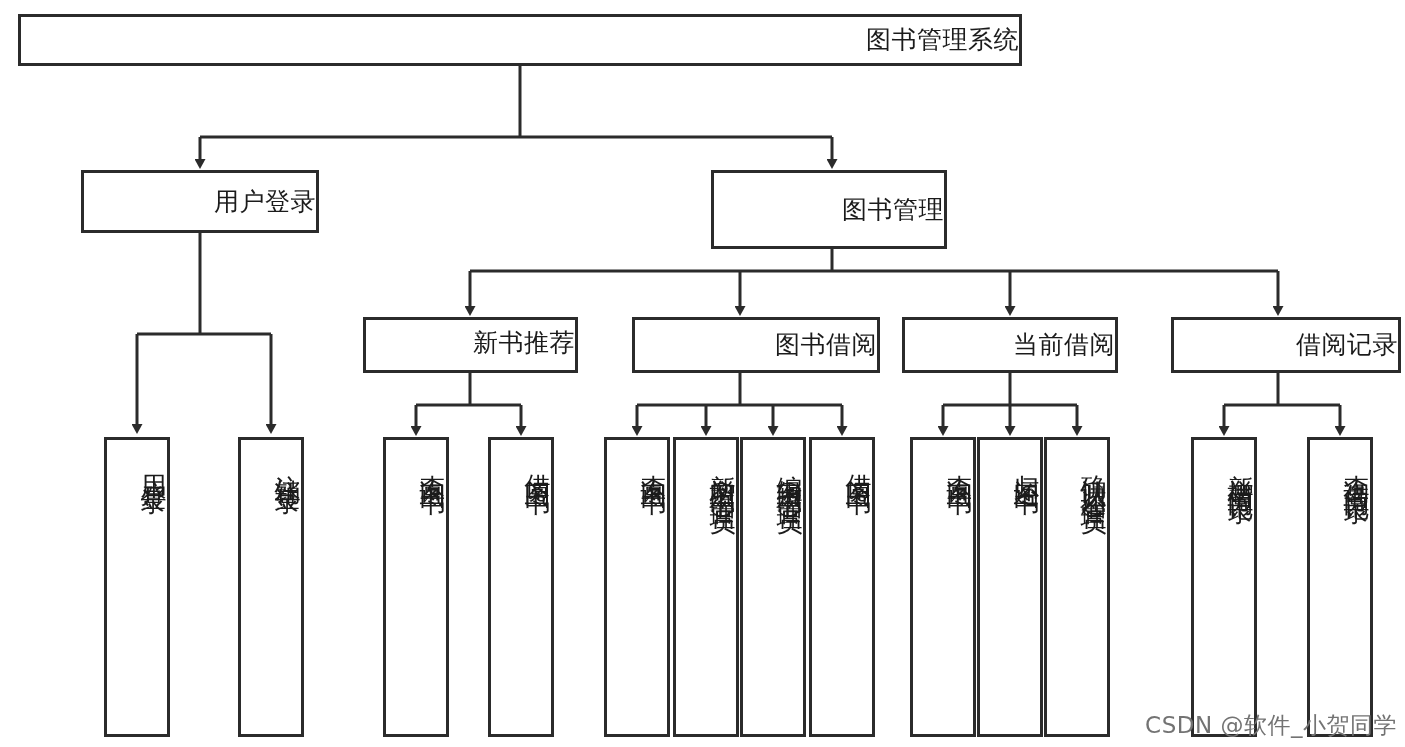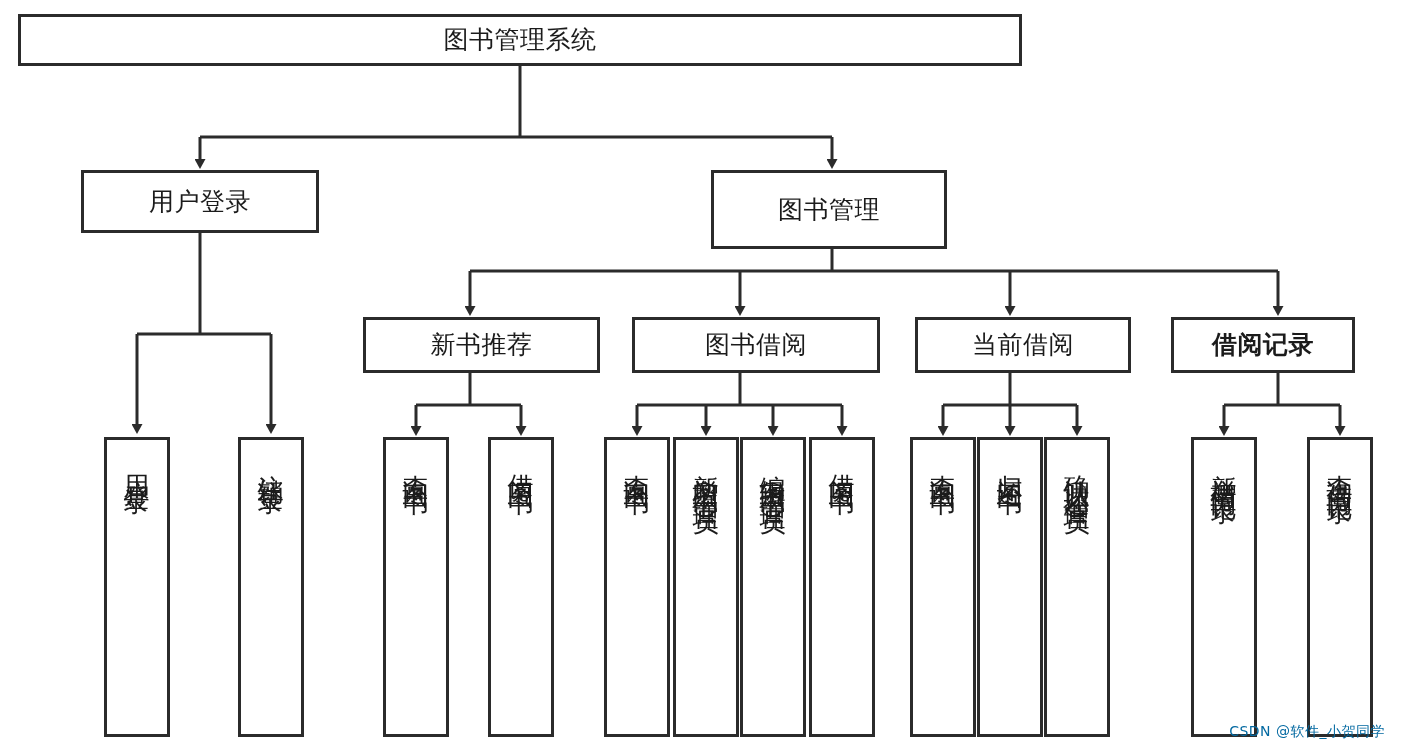--- a/index.html
+++ b/index.html
@@ -26,21 +26,21 @@
     height: 747px;
     pointer-events: none;
   }
   .node {
     position: absolute;
     box-sizing: border-box;
     border: 3px solid #2b2b2b;
     background: #ffffff;
     display: flex;
     align-items: center;
-    justify-content: center;
+    justify-content: flex-end;
     text-align: center;
     color: #1b1b1b;
   }
   .node .label {
     display: block;
     line-height: 1.18;
     letter-spacing: 0.5px;
   }
   
   .node.horiz .label {
@@ -57,24 +57,24 @@
   }
   .node.vert .label {
     writing-mode: vertical-rl;
     text-orientation: upright;
     font-size: 26px;
     line-height: 1;
     letter-spacing: 5px;
   }
   .watermark {
     position: absolute;
-    right: 20px;
+    right: 8px;
     bottom: 6px;
-    font-size: 14px;
-    color: #0369a1;
+    font-size: 23px;
+    color: #737373;
     letter-spacing: 0.5px;
     white-space: nowrap;
   }
 </style>
 </head>
 <body>
 
 <div id="canvas">
 
   <svg id="edges" viewBox="0 0 1405 747" xmlns="http://www.w3.org/2000/svg">
@@ -132,33 +132,33 @@
   </div>
 
   <div class="node horiz" style="left:81px; top:170px; width:238px; height:63px;">
     <span class="label">用户登录</span>
   </div>
 
   <div class="node horiz" style="left:711px; top:170px; width:236px; height:79px;">
     <span class="label">图书管理</span>
   </div>
 
-  <div class="node horiz" style="left:363px; top:317px; width:237px; height:56px;">
+  <div class="node horiz" style="left:363px; top:317px; width:215px; height:56px;font-family:Liberation Mono, monospace;">
     <span class="label">新书推荐</span>
   </div>
 
   <div class="node horiz" style="left:632px; top:317px; width:248px; height:56px;">
     <span class="label">图书借阅</span>
   </div>
 
-  <div class="node horiz" style="left:902px; top:317px; width:216px; height:56px;margin-left:13px;">
+  <div class="node horiz" style="left:902px; top:317px; width:216px; height:56px;">
     <span class="label">当前借阅</span>
   </div>
 
-  <div class="node horiz" style="left:1171px; top:317px; width:184px; height:56px;font-weight:bold;">
+  <div class="node horiz" style="left:1171px; top:317px; width:230px; height:56px;">
     <span class="label">借阅记录</span>
   </div>
 
   <div class="node vert" style="left:104px; top:437px; width:66px; height:300px;">
     <span class="label">用户登录</span>
   </div>
 
   <div class="node vert" style="left:238px; top:437px; width:66px; height:300px;">
     <span class="label">注销登录</span>
   </div>

